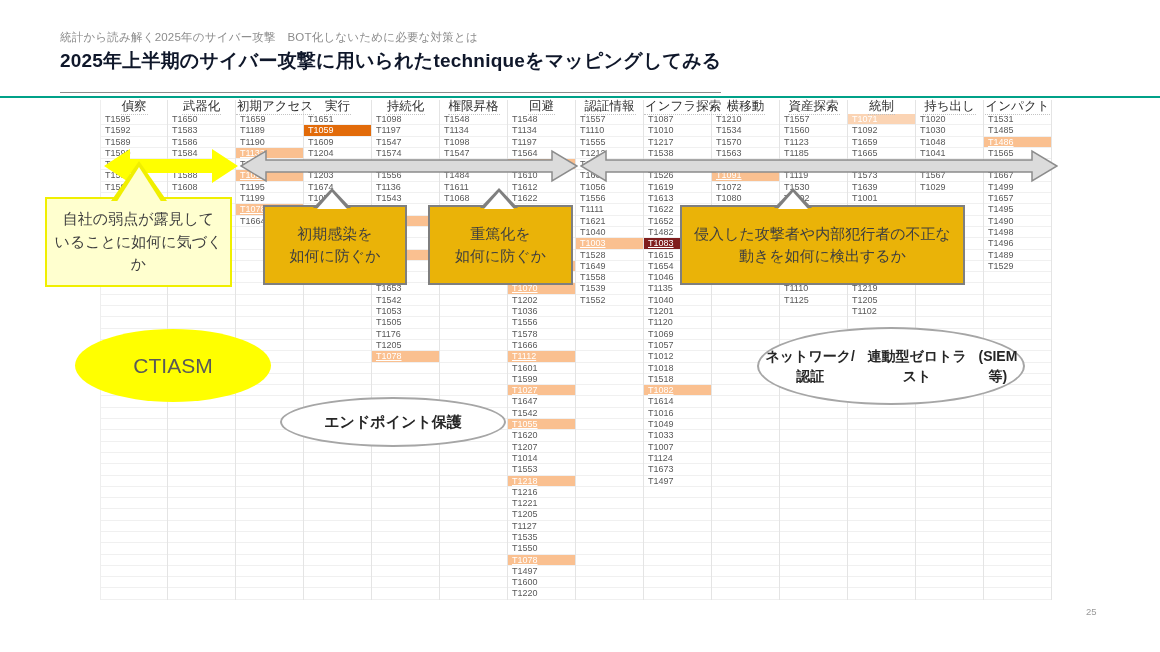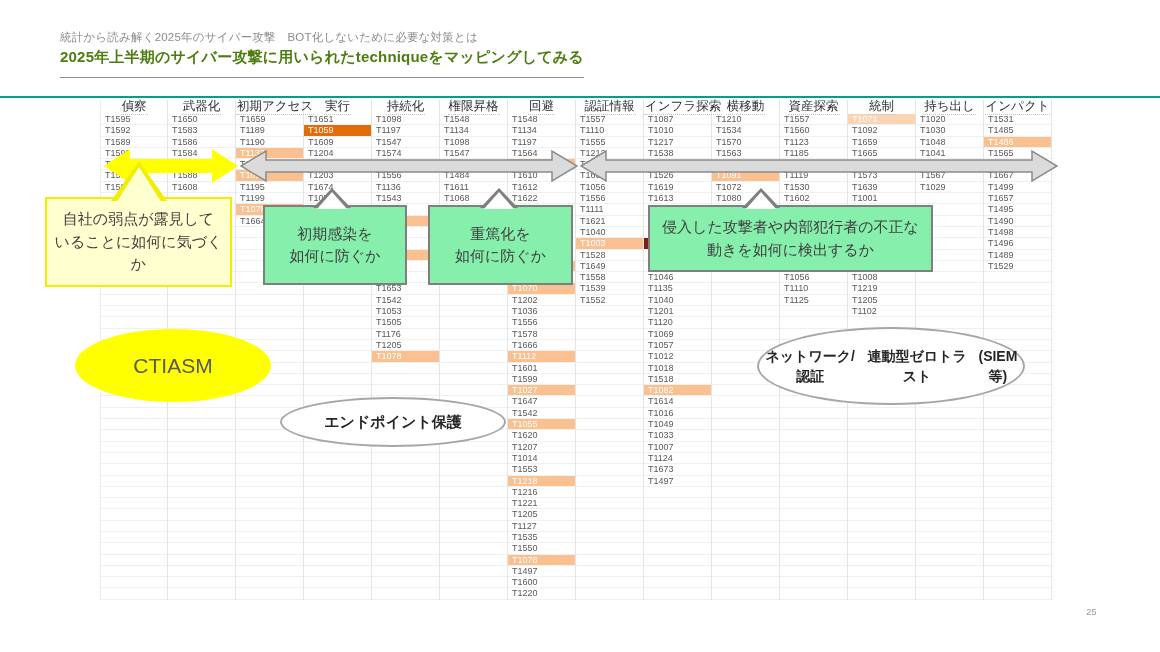--- a/index.html
+++ b/index.html
@@ -1,39 +1,39 @@
 <!DOCTYPE html>
 <html><head>
 <meta charset="utf-8">
 <style>
   html,body{margin:0;padding:0;background:#ffffff;}
   .slide{position:relative;width:1160px;height:652px;background:#ffffff;overflow:hidden;
          font-family:"Liberation Sans","DejaVu Sans",sans-serif;}
   
   .subtitle{position:absolute;left:60px;top:30px;font-size:11.5px;color:#8c8c8c;letter-spacing:.2px;}
-  .title{position:absolute;left:60px;top:48px;font-size:15px;font-weight:bold;color:#4d7c0f;
-         border-bottom:1.5px solid #8c8c8c;padding-bottom:10px;letter-spacing:.2px;}
+  .title{position:absolute;left:60px;top:48px;font-size:19px;font-weight:bold;color:#0f172a;
+         border-bottom:1.5px solid #8c8c8c;padding-bottom:18px;letter-spacing:.2px;}
   .divider{position:absolute;left:0;top:96px;width:1160px;height:2px;background:#00a188;}
   .pagenum{position:absolute;left:1086px;top:606px;font-size:9.5px;color:#9a9a9a;}
   
   .matrix{position:absolute;left:100px;top:100px;display:flex;}
   .col{width:68px;box-sizing:border-box;border-right:1px solid #e4e4e4;}
   .col:first-child{border-left:1px solid #eeeeee;}
   .colhead{height:14px;line-height:13px;text-align:center;font-size:12.5px;color:#303030;
            white-space:nowrap;overflow:visible;}
   .colhead span{border-bottom:1px dotted #c4c4c4;padding:0 1px 1px 1px;text-align:right;}
   .cell{height:11.3px;line-height:11.3px;font-size:9px;color:#595959;padding-left:4px;
         box-sizing:border-box;border-bottom:1px solid #f0f0f0;white-space:nowrap;overflow:hidden;}
   .cell.hl1{color:#ffffff;}
-  .cell.hl2{color:#ffffff;}
+  .cell.hl2{color:#ffffff;text-decoration:underline;}
   .cell.hl3{color:#ffffff;}
   
   .arrow{position:absolute;}
   
-  .callout{position:absolute;background:#86efac;border:2px solid #7f7f7f;
+  .callout{position:absolute;background:#eab308;border:2px solid #7f7f7f;
            display:flex;flex-direction:column;align-items:center;justify-content:center;
            font-size:15px;color:#3f3f3f;text-align:center;line-height:1.5;box-sizing:border-box;}
   .callout .ptr{position:absolute;top:-19px;width:0;height:0;
                 border-left:19px solid transparent;border-right:19px solid transparent;
                 border-bottom:20px solid #7f7f7f;}
   .callout .ptr i{position:absolute;left:-15px;top:4px;width:0;height:0;display:block;
                   border-left:15px solid transparent;border-right:15px solid transparent;
                   border-bottom:17px solid #ffffff;}
   .callout.yellow{background:#ffffcf;border:2.5px solid #f0ef00;}
   .callout.yellow .ptr{top:-38px;border-left:28px solid transparent;border-right:28px solid transparent;
@@ -729,21 +729,21 @@
   </div>
 
   <div class="callout" style="left:428px;top:205px;width:145px;height:80px">
     <span class="ptr" style="left:50px">
         <i></i>
       </span>
     <span>重篤化を</span>
     <span>如何に防ぐか</span>
   </div>
 
-  <div class="callout" style="left:648px;top:205px;width:285px;height:67px">
+  <div class="callout" style="left:680px;top:205px;width:285px;height:80px">
     <span class="ptr" style="left:92px">
         <i></i>
       </span>
     <span>侵入した攻撃者や内部犯行者の不正な</span>
     <span>動きを如何に検出するか</span>
   </div>
 
   <div class="ellipse yellow" style="left:75px;top:329px;width:196px;height:73px">
     <span>CTI</span>
     <span>ASM</span>

